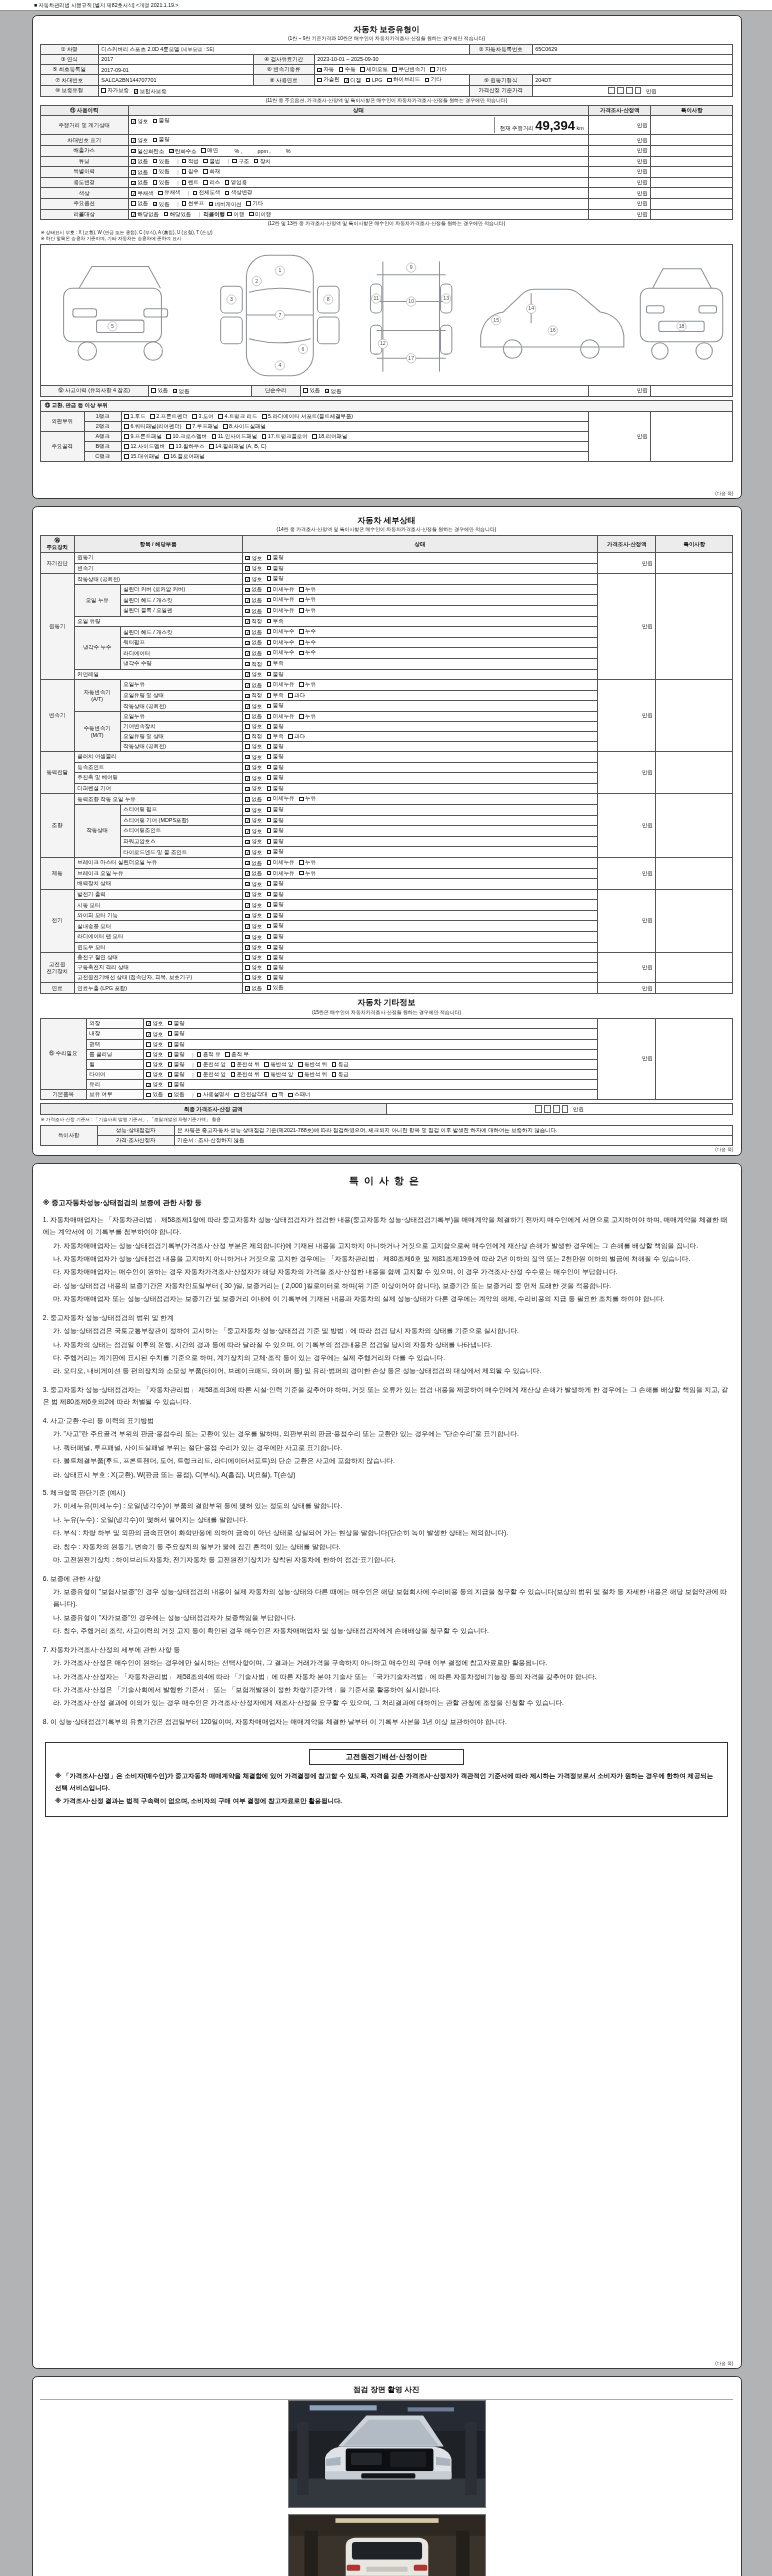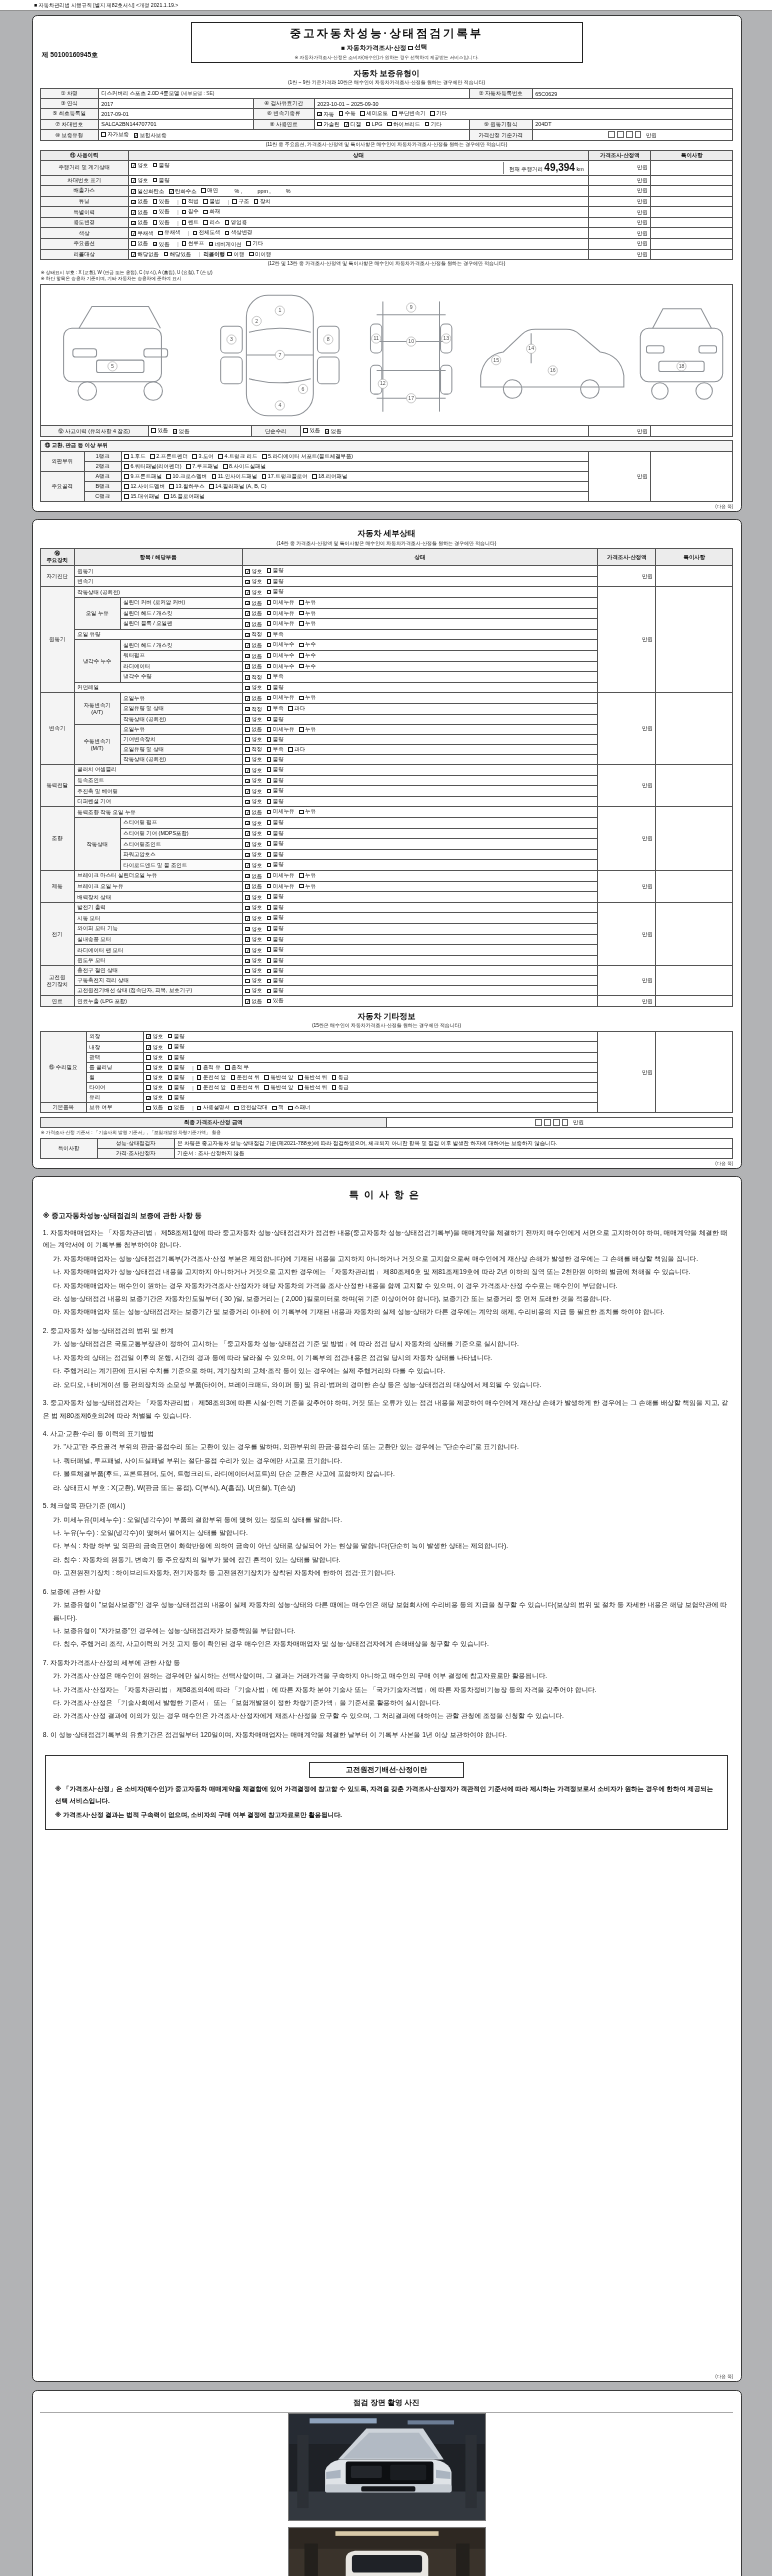--- a/index.html
+++ b/index.html
@@ -39,21 +39,21 @@
   .plain { white-space:pre; margin-right:3.1px; }
   .sep { color:#999; margin:0 3.1px; }
   .segt { font-weight:bold; margin-right:1px; }
 
   .cb { display:inline-flex; align-items:center; margin-right:4.6px; white-space:nowrap; }
   .bx { display:inline-block; width:4.6px; height:4.6px; border:0.5px solid #222; background:#fff; font-size:4.6px; line-height:4.1px; text-align:center; font-weight:bold; }
   .bx.on { color:#000; }
   .cl { margin-left:1.5px; }
 
   .odo { float:right; border-left:0.5px solid #888; padding:0.5px 2.1px 0.5px 5.2px; }
-  .odo b { font-size:10px; }
+  .odo b { font-size:13px; }
 
   .digits { display:inline-block; }
   .dbx { display:inline-block; width:6.7px; height:7.2px; border:0.5px solid #666; background:#fff; margin-right:2.1px; vertical-align:-1.5px; }
   .unit { margin-left:1px; }
 
   .acc-legend { font-size:4.6px; color:#222; margin:1px 1px 0; }
   .diagram-box { border:0.5px solid #555; border-bottom:none; padding:3.1px 2.1px 1px; text-align:center; }
   .exch-label { border:0.5px solid #555; border-bottom:none; background:#f4f4f4; font-weight:bold; font-size:5.4px; padding:1.5px 4.1px; }
   .mt6{margin-top:3.1px;}
 
@@ -77,34 +77,20 @@
 </style>
 </head>
 <body>
 
 <div class="form-ref">■ 자동차관리법 시행규칙 [별지 제82호서식] &lt;개정 2021.1.19.&gt;</div>
 
 <div class="wrap">
 
   <section class="panel p1">
 
-    <div class="title-row">
-      <div class="doc-no">제 50100160945호</div>
-      <div class="title-box">
-        <h1>중고자동차성능·상태점검기록부</h1>
-        <div class="title-sub">
-          <span>■ 자동차가격조사·산정</span>
-          <span id="title-select"><span class="cb">
-                <span class="bx"></span>
-                <span class="cl">선택</span>
-              </span></span>
-        </div>
-        <div class="title-note">※ 자동차가격조사·산정은 소비자(매수인)가 원하는 경우 선택하여 제공받는 서비스입니다.</div>
-      </div>
-    </div>
 
     <div class="sec-title">자동차 보증유형이</div>
     <div class="sec-note">(1란 ~ 9란 기준가격과 10란은 매수인이 자동차가격조사·산정을 원하는 경우에만 적습니다)</div>
     <table class="f">
       <colgroup>
         <col style="width:58px">
           <col style="width:155px">
           <col style="width:61px">
         <col style="width:155px">
           <col style="width:63px">

